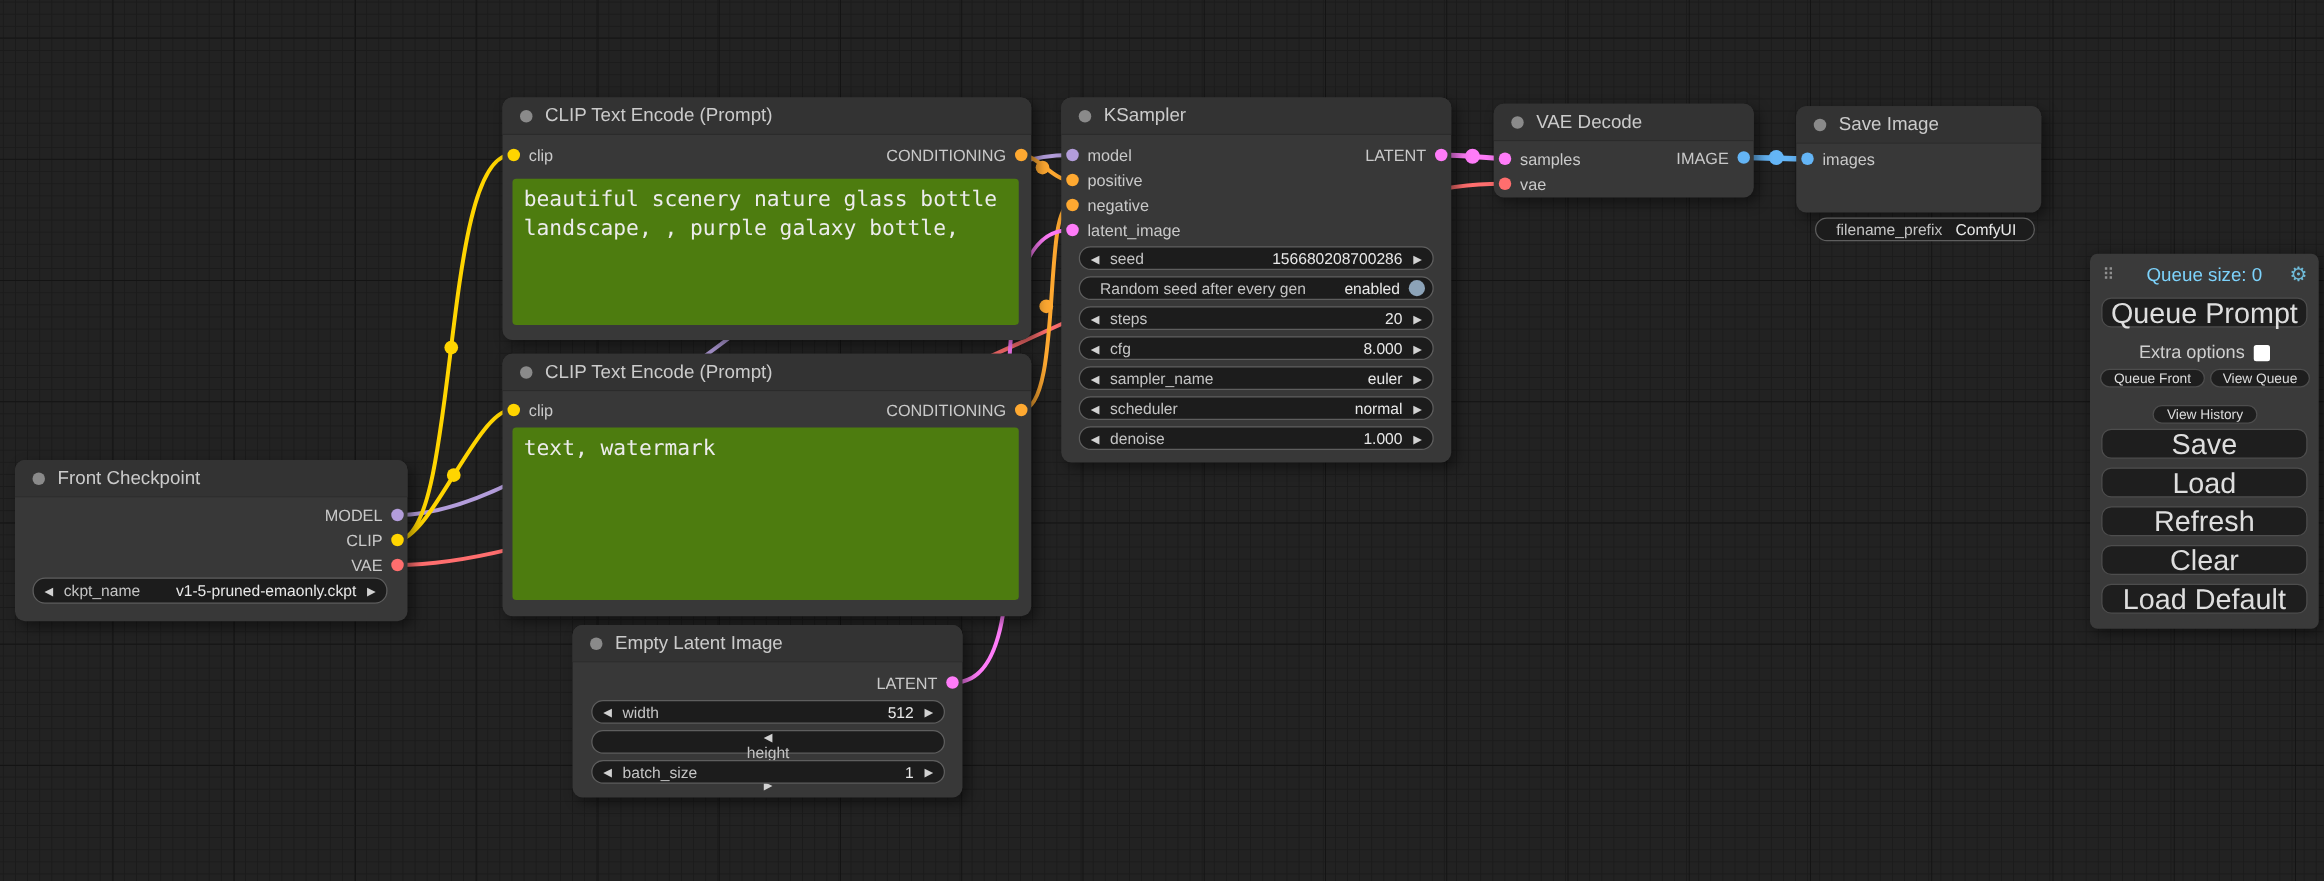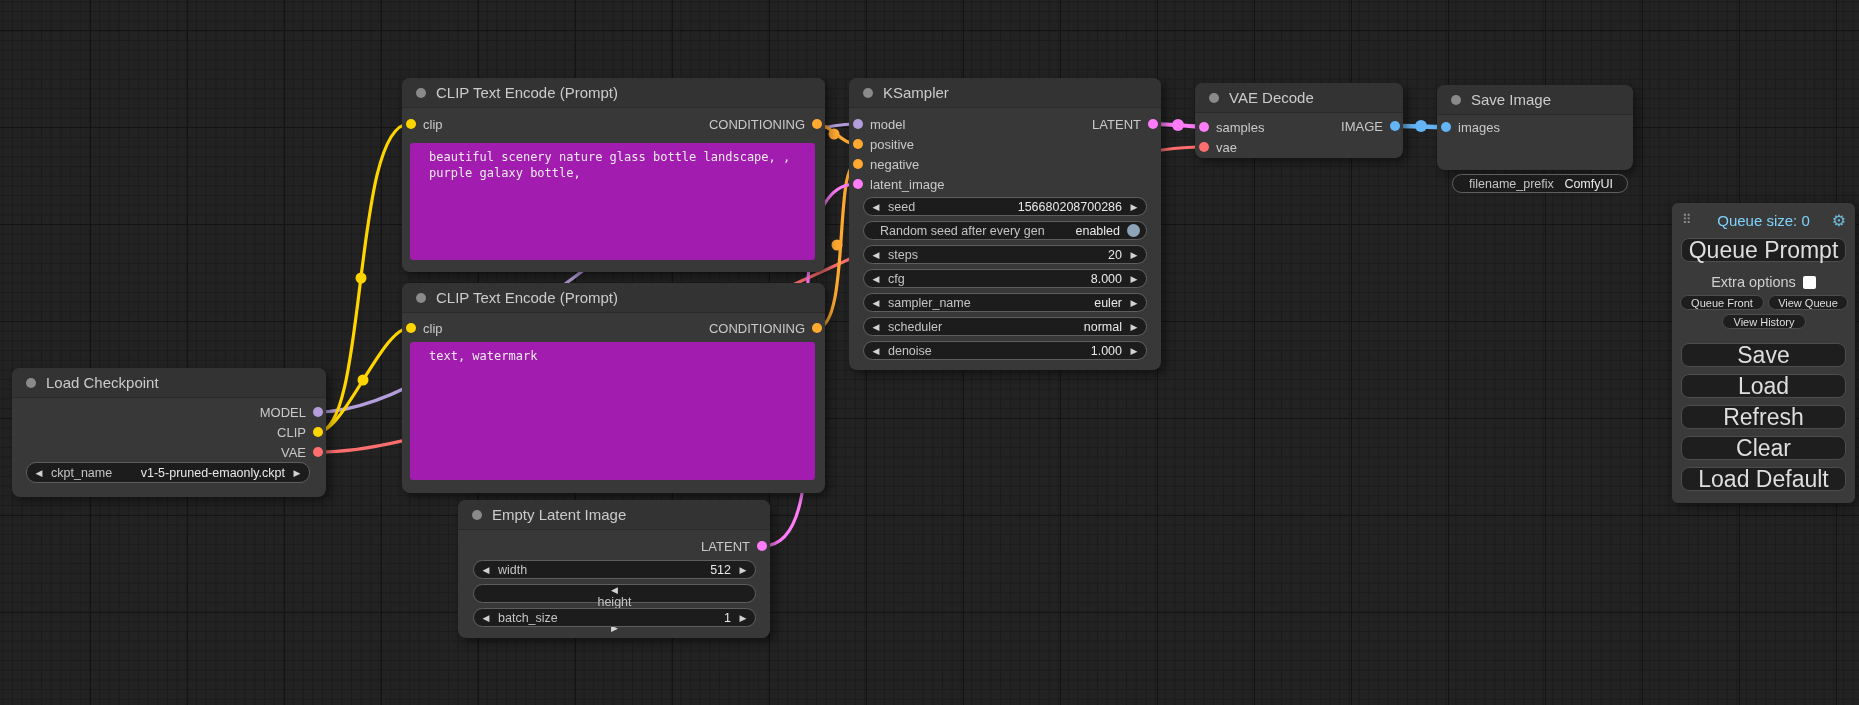--- a/index.html
+++ b/index.html
@@ -49,23 +49,23 @@
   .w-arrow { color:#d2d2d2; font-size:9px; width:24px; text-align:center; flex:0 0 auto; }
   .w-arrow.left::before  { content:"◀"; }
   .w-arrow.right::before { content:"▶"; }
   .w-label { flex:0 0 auto; }
   .w-label.pad { padding-left:16px; }
   .w-value { flex:1 1 auto; text-align:right; color:#e8e8e8; }
   .w-value.pad { padding-right:14px; }
   .toggle-circle { width:13px; height:13px; border-radius:50%; margin:0 6px 0 7px; flex:0 0 auto; }
 
   .prompt-box {
-    position:absolute; background:#a21caf; border-radius:3px;
-    padding:6px 19px; color:#ececec;
-    font-family:"DejaVu Sans Mono", monospace; font-size:12px; line-height:1.35;
+    position:absolute; background:#4d7c0f; border-radius:3px;
+    padding:6px 9px; color:#ececec;
+    font-family:"DejaVu Sans Mono", monospace; font-size:17px; line-height:1.35;
     white-space:pre-wrap; overflow:hidden;
   }
 
   
   .menu {
     position:absolute; left:1672px; top:203px; width:183px; height:300px; z-index:3;
     background:#3a3a3a; border-radius:6px;
     box-shadow: 3px 3px 12px rgba(0,0,0,.5);
   }
   .menu-header { position:absolute; top:9px; left:0; right:0; height:18px; }
@@ -107,21 +107,21 @@
     <circle cx="363" cy="380" r="5.5" fill="#FFD500"></circle>
     <circle cx="834" cy="134" r="5.5" fill="#FFA931"></circle>
     <circle cx="837" cy="245" r="5.5" fill="#FFA931"></circle>
     <circle cx="1178" cy="125" r="6" fill="#FF7CF9"></circle>
     <circle cx="1421" cy="126" r="6" fill="#64B5F6"></circle>
   </svg>
 
   <div class="node" style="left:12px; top:368px; width:314px; height:129px;">
     <div class="node-header">
       <span class="collapse-dot" style="background: rgb(138, 138, 138);"></span>
-      <span class="node-title">Load Checkpoint</span>
+      <span class="node-title">Front Checkpoint</span>
     </div>
     <div class="slot out" style="top:34px;">
       <span class="dot" style="background: rgb(179, 157, 219);"></span>
       <span>MODEL</span>
     </div>
     <div class="slot out" style="top:54px;">
       <span class="dot" style="background: rgb(255, 213, 0);"></span>
       <span>CLIP</span>
     </div>
     <div class="slot out" style="top:74px;">
@@ -306,21 +306,21 @@
       <span class="queue-size">Queue size: 0</span>
       <span class="gear" style="color: rgb(111, 187, 217);"></span>
     </div>
     <div class="menu-btn big" style="top:35px;">Queue Prompt</div>
     <div class="extra-row">
       <span>Extra options</span>
       <span class="checkbox"></span>
     </div>
     <div class="menu-btn small" style="top:92px; left:8px; width:84px;">Queue Front</div>
     <div class="menu-btn small" style="top:92px; left:96px; width:80px;">View Queue</div>
-    <div class="menu-btn small" style="top:111px; left:50px; width:84px;">View History</div>
+    <div class="menu-btn small" style="top:121px; left:50px; width:84px;">View History</div>
     <div class="menu-btn big" style="top:140px;">Save</div>
     <div class="menu-btn big" style="top:171px;">Load</div>
     <div class="menu-btn big" style="top:202px;">Refresh</div>
     <div class="menu-btn big" style="top:233px;">Clear</div>
     <div class="menu-btn big" style="top:264px;">Load Default</div>
   </div>
 
 </div>
 
 </body></html>

